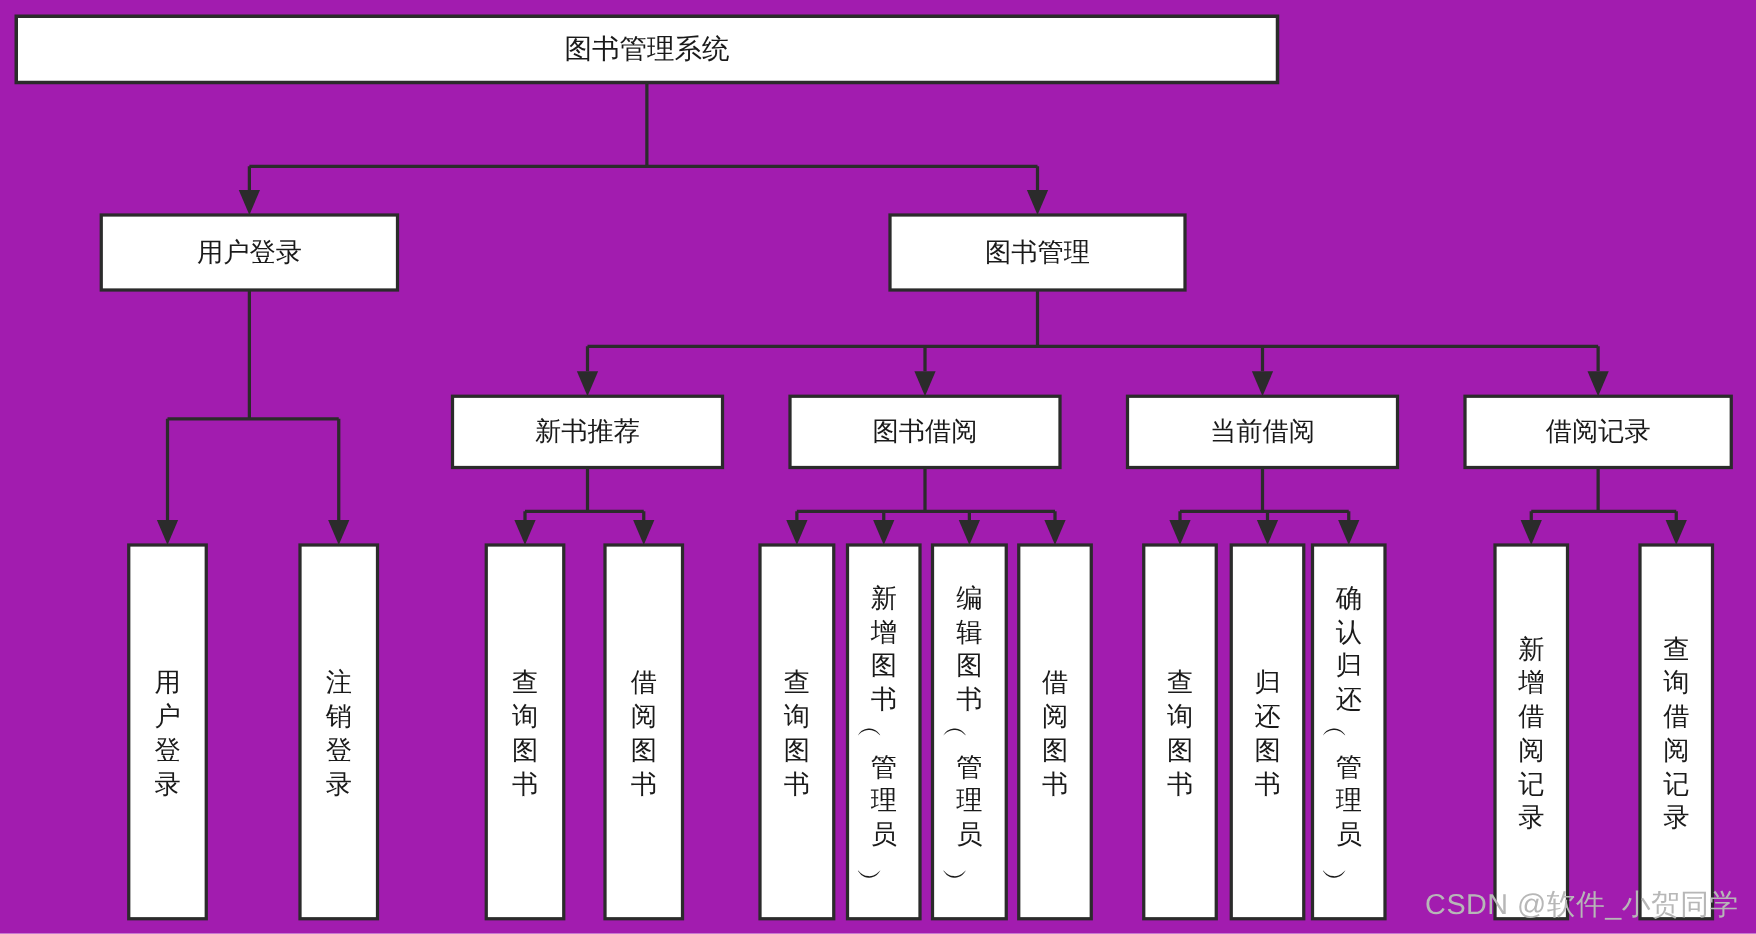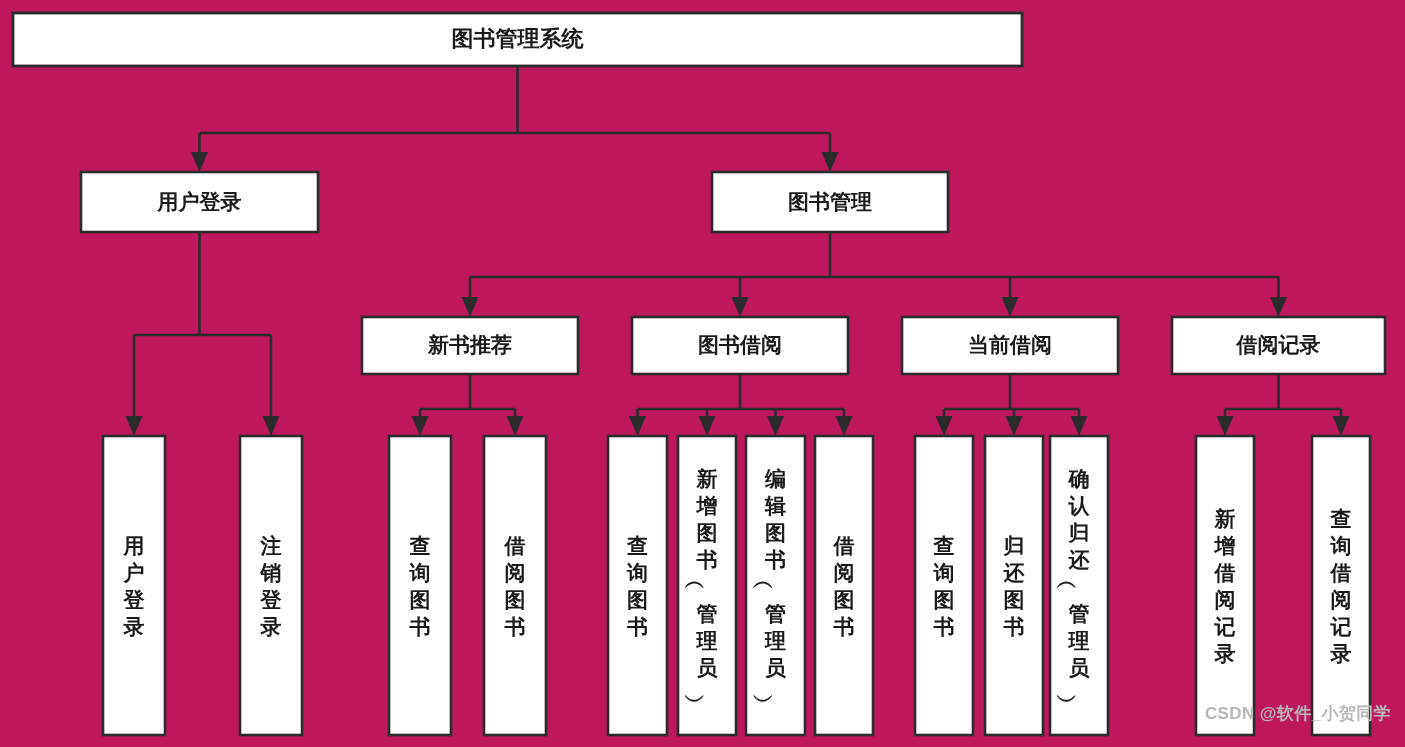--- a/index.html
+++ b/index.html
@@ -7,23 +7,22 @@
     padding: 0;
     background: #ffffff;
   }
   body {
     font-family: "Liberation Sans", "DejaVu Sans", sans-serif;
   }
   #diagram-root {
     position: relative;
     width: 1405px;
     height: 747px;
-    background: #be185d;
+    background: #a21caf;
     overflow: hidden;
-    font-weight: bold;
   }
   svg#flow-svg {
     position: absolute;
     left: 0;
     top: 0;
     width: 1405px;
     height: 747px;
     display: block;
   }
   .node-box {
@@ -57,23 +56,23 @@
   .leaf-label-char {
     fill: #1a1a1a;
     font-family: "Liberation Sans", "DejaVu Sans", sans-serif;
     font-size: 21px;
     text-anchor: middle;
     dominant-baseline: middle;
   }
   .watermark {
     position: absolute;
     right: 14px;
-    bottom: 22px;
-    font-family: "Liberation Sans", "DejaVu Sans", sans-serif;
-    font-size: 17px;
+    bottom: 8px;
+    font-family: "Liberation Sans", "DejaVu Sans", sans-serif;
+    font-size: 23px;
     color: #b7b7b7;
     white-space: nowrap;
     letter-spacing: 0.4px;
     user-select: none;
   }
 </style>
 </head>
 <body>
 
 <div id="diagram-root">

